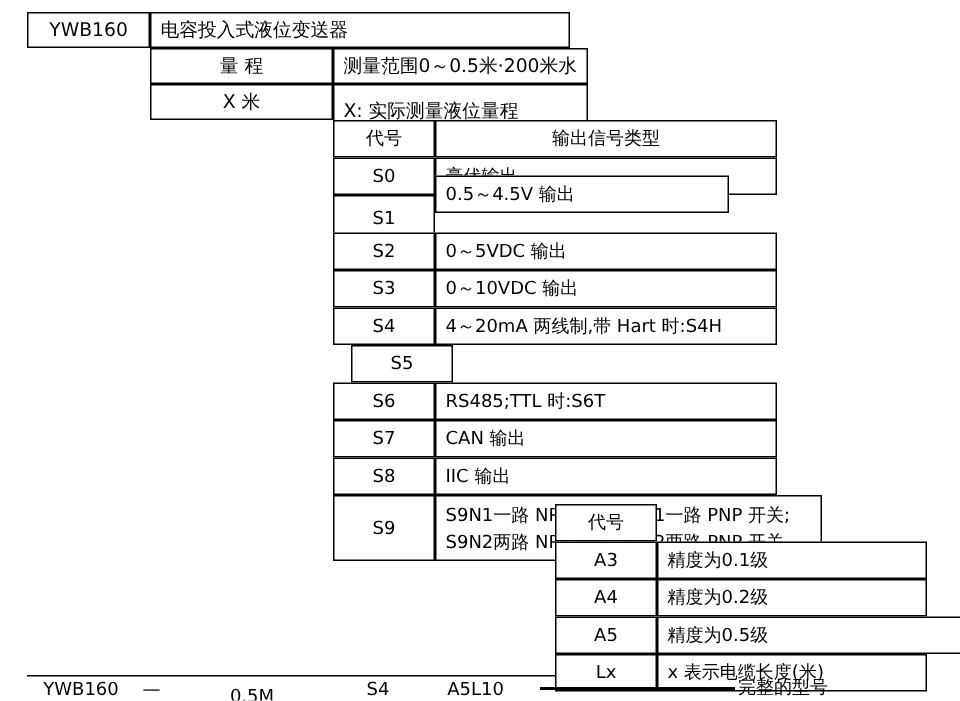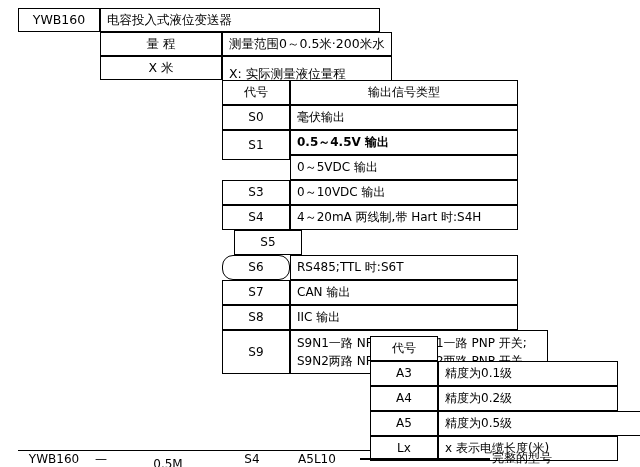--- a/index.html
+++ b/index.html
@@ -62,33 +62,34 @@
   <div class="cell c-center bigger" style="left:100px; top:56px; width:122px; height:24px;">X 米</div>
   <div class="cell c-left bigger" style="left:222px; top:56px; width:170px; height:36px;">X:  实际测量液位量程</div>
 
   <div class="cell c-center" style="left:222px; top:80px; width:68px; height:25px;">代号</div>
   <div class="cell c-center" style="left:290px; top:80px; width:228px; height:25px;">输出信号类型</div>
 
   <div class="cell c-center" style="left:222px; top:105px; width:68px; height:25px;">S0</div>
   <div class="cell c-left" style="left:290px; top:105px; width:228px; height:25px;">毫伏输出</div>
 
   <div class="cell c-center" style="left:222px; top:130px; width:68px; height:30px;">S1</div>
-  <div class="cell c-left" style="left:290px; top:130px; width:228px; height:25px;font-weight:bold;">0.5～4.5V 输出</div>
+  <div class="cell c-left" style="left:290px; top:117px; width:196px; height:25px;">0.5～4.5V 输出</div>
 
+  <div class="cell c-center" style="left:222px; top:155px; width:68px; height:25px;">S2</div>
   <div class="cell c-left" style="left:290px; top:155px; width:228px; height:25px;">0～5VDC 输出</div>
 
   <div class="cell c-center" style="left:222px; top:180px; width:68px; height:25px;">S3</div>
   <div class="cell c-left" style="left:290px; top:180px; width:228px; height:25px;">0～10VDC 输出</div>
 
   <div class="cell c-center" style="left:222px; top:205px; width:68px; height:25px;">S4</div>
   <div class="cell c-left" style="left:290px; top:205px; width:228px; height:25px;">4～20mA 两线制,带 Hart 时:S4H</div>
 
   <div class="cell c-center" style="left:222px; top:230px; width:68px; height:25px;margin-left:12px;">S5</div>
 
-  <div class="cell c-center" style="left:222px; top:255px; width:68px; height:25px;border-radius:11px;">S6</div>
+  <div class="cell c-center" style="left:222px; top:255px; width:68px; height:25px;">S6</div>
   <div class="cell c-left" style="left:290px; top:255px; width:228px; height:25px;">RS485;TTL 时:S6T</div>
 
   <div class="cell c-center" style="left:222px; top:280px; width:68px; height:25px;">S7</div>
   <div class="cell c-left" style="left:290px; top:280px; width:228px; height:25px;">CAN 输出</div>
 
   <div class="cell c-center" style="left:222px; top:305px; width:68px; height:25px;">S8</div>
   <div class="cell c-left" style="left:290px; top:305px; width:228px; height:25px;">IIC 输出</div>
 
   <div class="cell c-center" style="left:222px; top:330px; width:68px; height:44px;">S9</div>
   <div class="cell c-left" style="left:290px; top:330px; width:258px; height:44px; line-height:1.5;">S9N1一路 NPN 开关,S9P1一路 PNP 开关;

